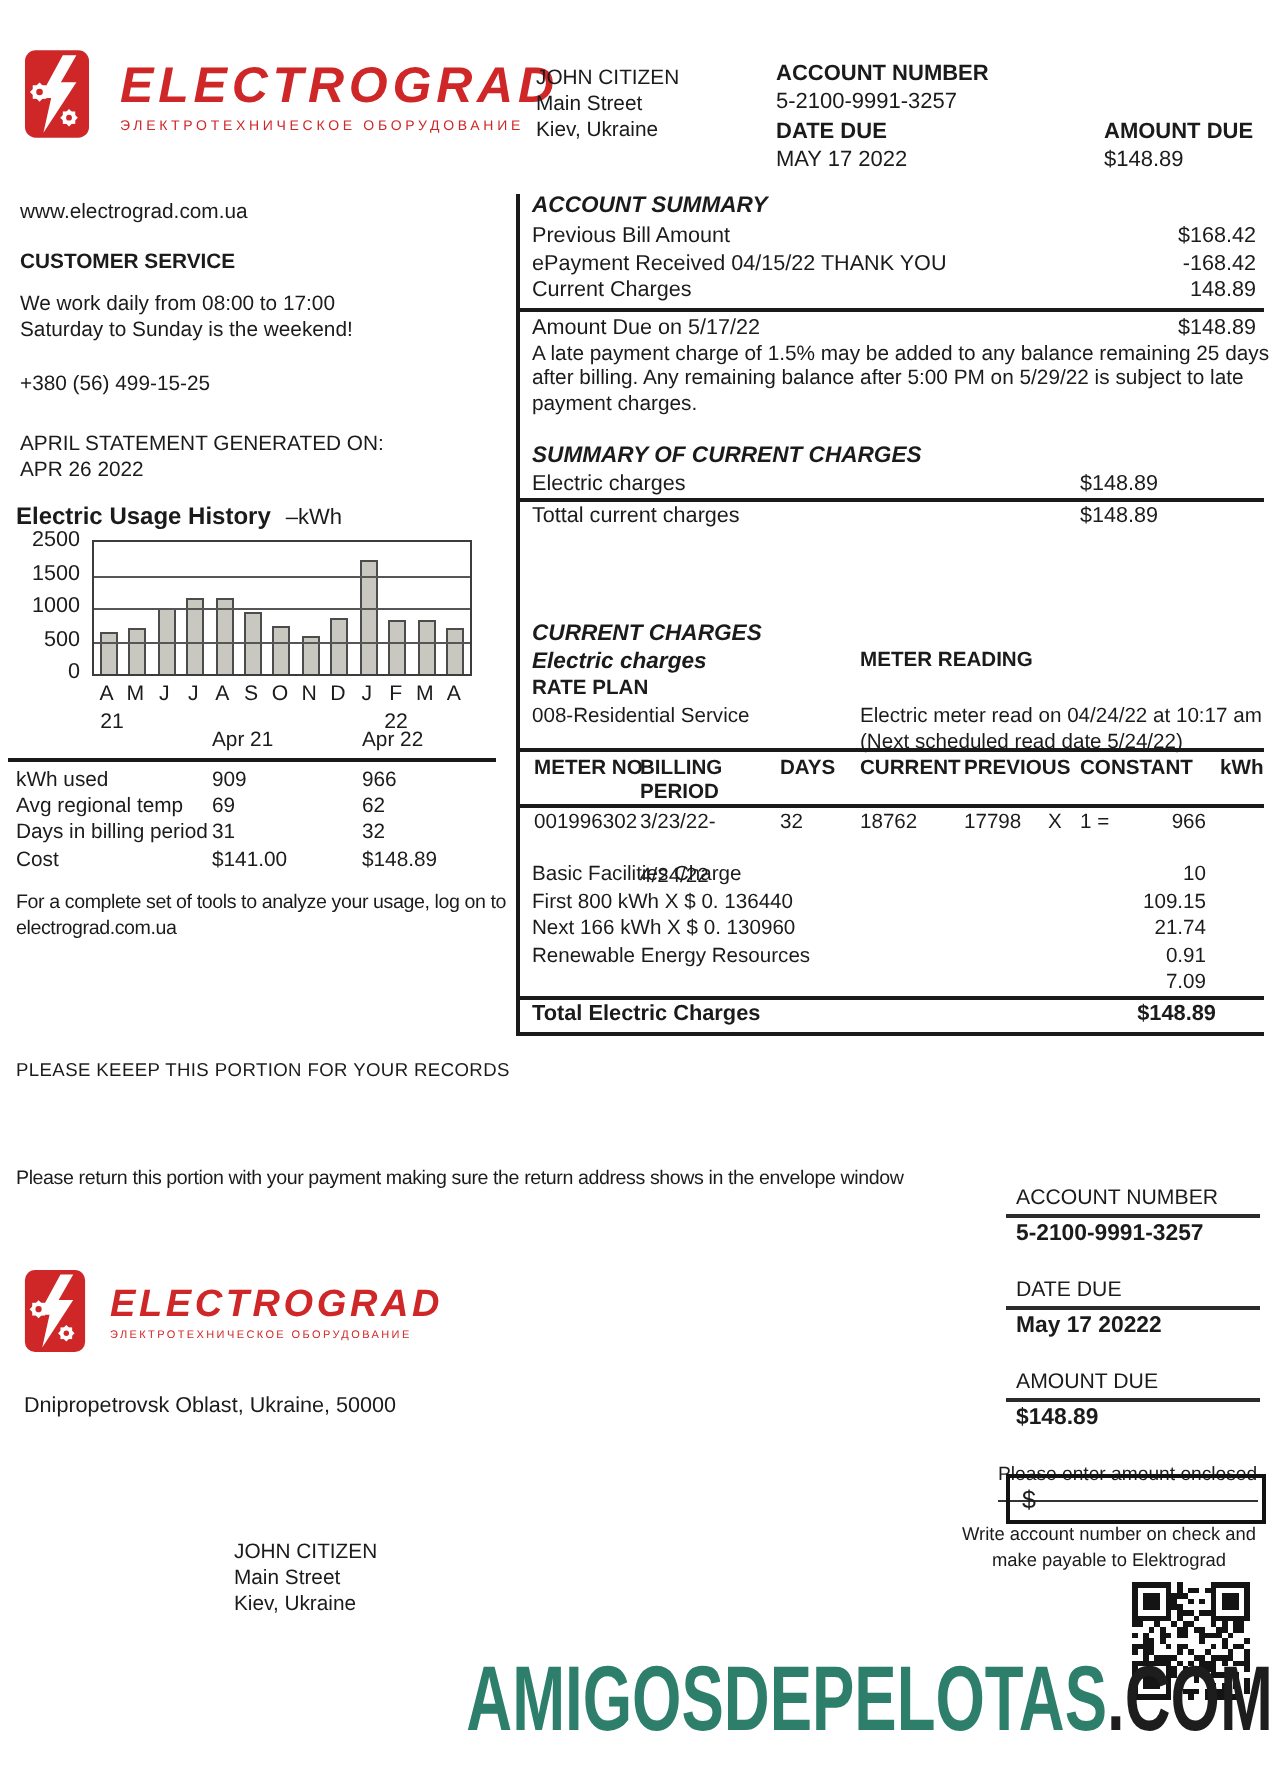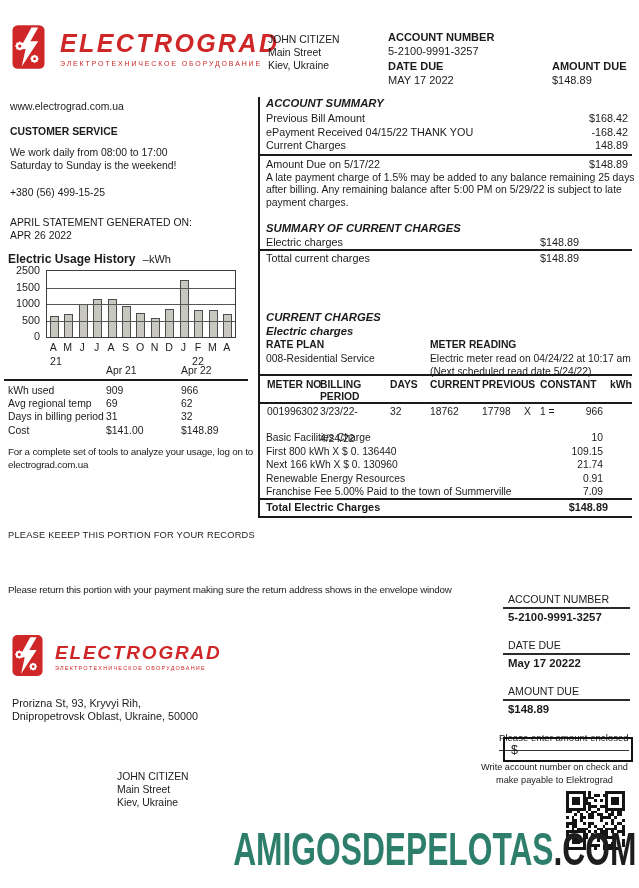--- a/index.html
+++ b/index.html
@@ -187,21 +187,21 @@
   <div class="abs bi" style="left:266px;top:222px;">SUMMARY OF CURRENT CHARGES</div>
   <div class="abs" style="left:266px;top:235.5px;width:362px;height:36px;" id="soc-rows">
       <div class="socrow" style="top: 0px;"><span>Electric charges</span><span class="val">$148.89</span></div>
       <div class="socrow" style="top: 16.5px;"><span>Tottal current charges</span><span class="val">$148.89</span></div>
     </div>
   <div class="hr" style="left:258px;top:248.5px;width:374px;"></div>
 
   <div class="abs bi" style="left:266px;top:311px;">CURRENT CHARGES</div>
   <div class="abs bi" style="left:266px;top:325px;">Electric charges</div>
   <span class="mh" style="left:266px;top:339px;">RATE PLAN</span>
-  <span class="mh" style="left:430px;top:339px;text-align:right;">METER READING</span>
+  <span class="mh" style="left:430px;top:325px;text-align:right;">METER READING</span>
   <span class="md" style="left:266px;top:352.5px;">008-Residential Service</span>
   <span class="md" style="left:430px;top:352.5px;">Electric meter read on 04/24/22 at 10:17 am</span>
   <span class="md" style="left:430px;top:365.5px;">(Next scheduled read date 5/24/22)</span>
 
   <div class="hr" style="left:258px;top:374px;width:374px;"></div>
 
   <span class="mh" style="left:267px;top:378.5px;">METER NO</span>
   <span class="mh" style="left:320px;top:378.5px;">BILLING</span>
   <span class="mh" style="left:320px;top:390.5px;">PERIOD</span>
   <span class="mh" style="left:390px;top:378.5px;">DAYS</span>
@@ -219,21 +219,21 @@
   <span class="md" style="left:482px;top:406px;">17798</span>
   <span class="md" style="left:524px;top:406px;">X</span>
   <span class="md" style="left:540px;top:406px;">1 =</span>
   <span class="md" style="left:575px;top:406px;width:28px;text-align:right;">966</span>
 
   <div class="abs" style="left:266px;top:431px;width:366px;" id="charge-rows">
       <div class="charge"><span>Basic Facilities Charge</span><span class="val">10</span></div>
       <div class="charge"><span>First 800 kWh X $ 0. 136440</span><span class="val">109.15</span></div>
       <div class="charge"><span>Next 166 kWh X $ 0. 130960</span><span class="val">21.74</span></div>
       <div class="charge"><span>Renewable Energy Resources</span><span class="val">0.91</span></div>
-      <div class="charge"><span>Franchise Fee 5.00% Paid to the town of Summerville</span><span class="val">7.09</span></div>
+      <div class="charge"><span class="val">7.09</span></div>
     </div>
   <div class="hr" style="left:258px;top:497.5px;width:374px;"></div>
   <span class="abs b" style="left:266px;top:500.5px;font-size:10.9px;">Total Electric Charges</span>
   <span class="abs b" style="left:540px;top:500.5px;width:68px;text-align:right;font-size:10.9px;">$148.89</span>
   <div class="hr" style="left:258px;top:515.5px;width:374px;"></div>
 
   <div class="abs note98" style="left:8px;top:584px;">Please return this portion with your payment making sure the return address shows in the envelope window</div>
 
   <div class="abs" style="left:12px;top:634px;display:flex;align-items:flex-start;">
     <span id="logo-icon-stub"><svg width="31" height="43" viewBox="0 0 34 46" xmlns="http://www.w3.org/2000/svg">
@@ -247,21 +247,20 @@
     </g>
     <circle cx="8" cy="22" r="1.7" fill="#cf2728"></circle>
     <circle cx="23.2" cy="35.2" r="1.5" fill="#cf2728"></circle>
   </svg></span>
     <div style="margin-left:12px;padding-top:9px;">
       <div class="logoname2 brandred" style="color: rgb(207, 39, 40);">ELECTROGRAD</div>
       <div class="logosub2 brandred" style="color: rgb(207, 39, 40);">ЭЛЕКТРОТЕХНИЧЕСКОЕ ОБОРУДОВАНИЕ</div>
     </div>
   </div>
   <div class="abs ll" style="left:12px;top:697px;font-size:10.8px;">
-      <div class="ln">Prorizna St, 93, Kryvyi Rih,</div>
       <div class="ln">Dnipropetrovsk Oblast, Ukraine, 50000</div>
     </div>
   <div class="abs ll" style="left:117px;top:770px;">
       <div class="ln">JOHN CITIZEN</div>
       <div class="ln">Main Street</div>
       <div class="ln">Kiev, Ukraine</div>
     </div>
 
   <span class="slab" style="left:508px;top:593px;">ACCOUNT NUMBER</span>
   <div class="u" style="left:503px;top:607px;"></div>

